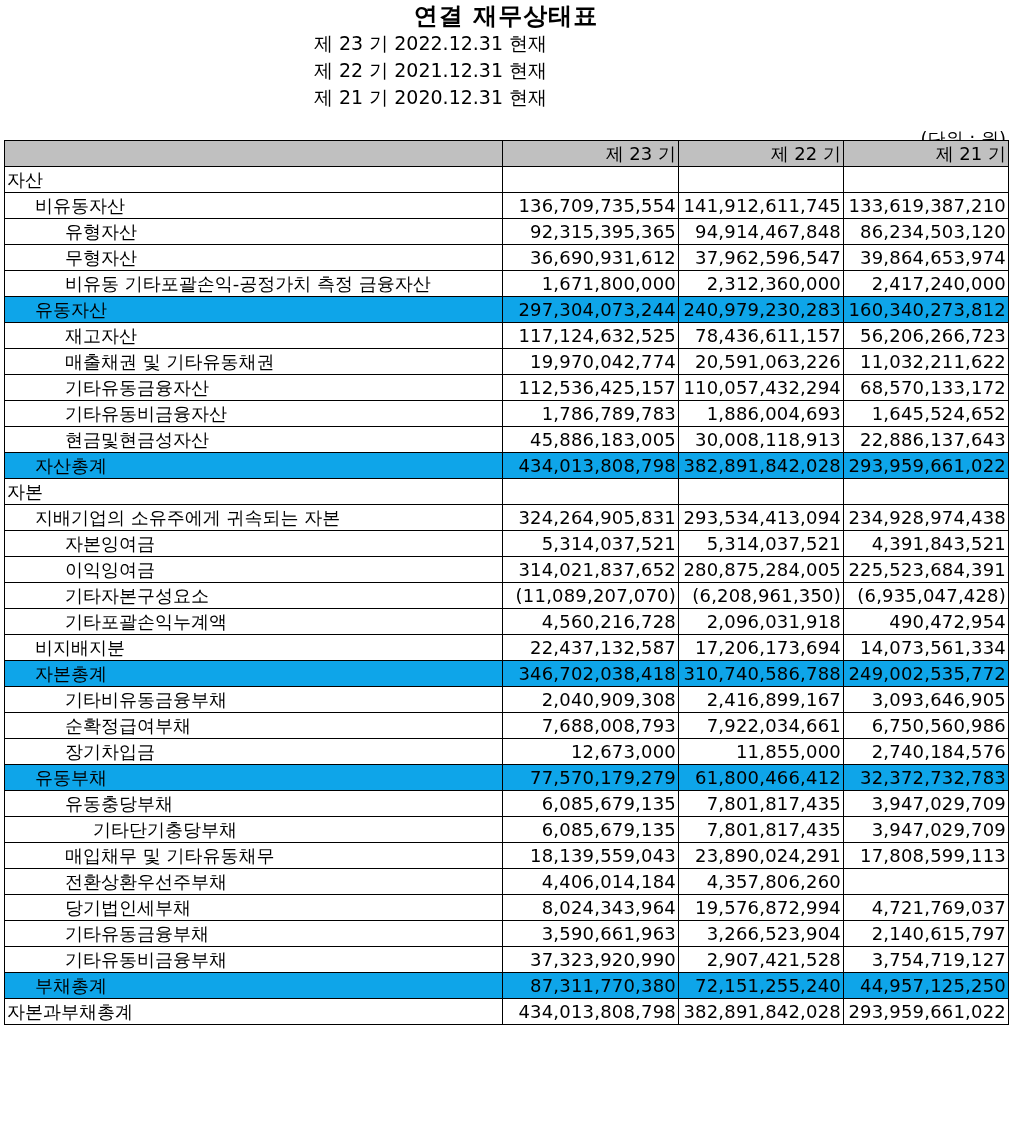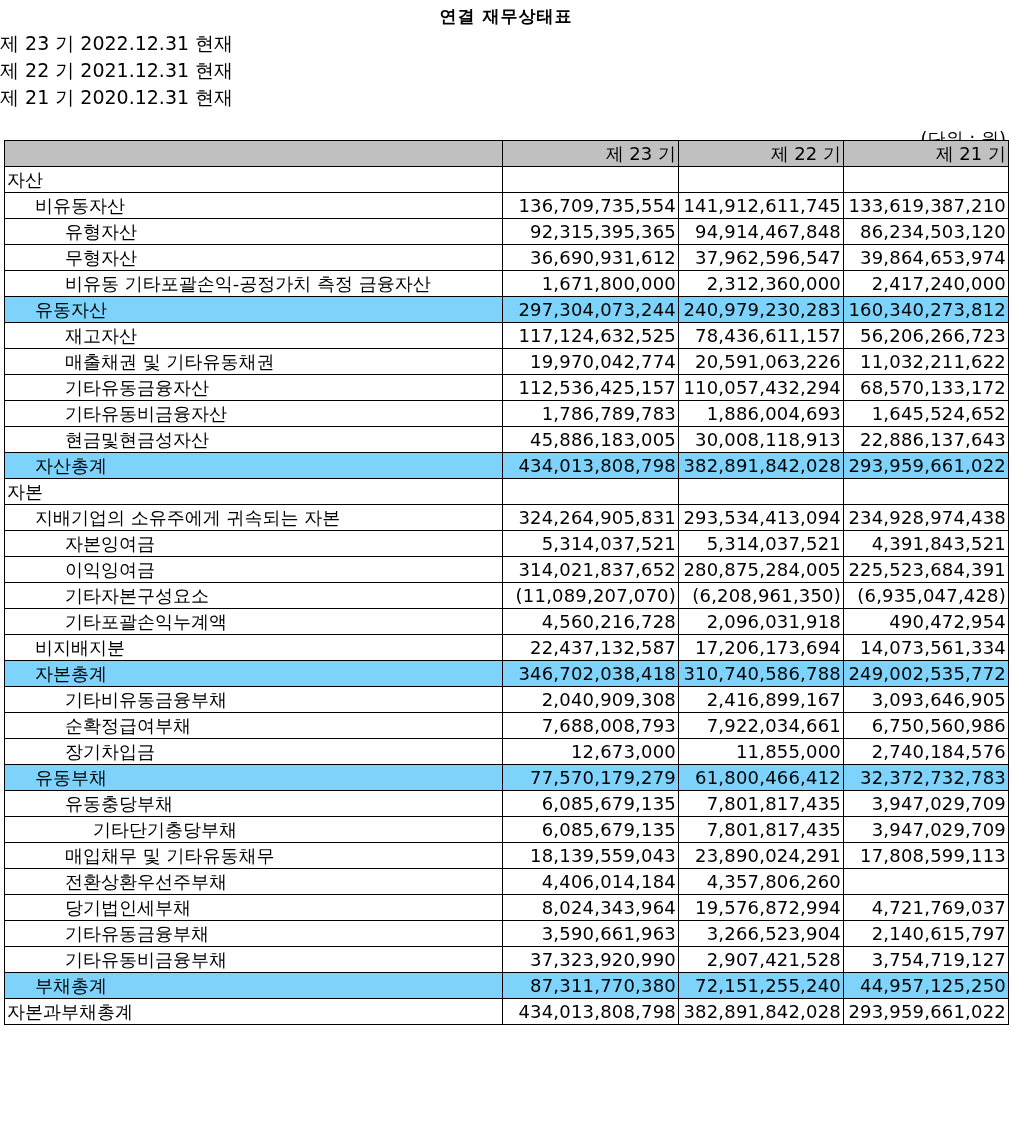--- a/index.html
+++ b/index.html
@@ -1,29 +1,29 @@
 <!DOCTYPE html>
 <html><head>
   <meta charset="utf-8">
   <style>
     html, body { margin: 0; padding: 0; background: #ffffff; }
     body { width: 1012px; height: 1133px; position: relative; overflow: hidden;
            font-family: "DejaVu Sans", sans-serif; color: #000; }
     .title { position: absolute; left: 0; width: 1012px; top: 2px; text-align: center;
-             font-size: 17px; font-weight: bold; line-height: 28px; letter-spacing: 1px; }
-    .subtitle { position: absolute; left: 0; width: 837px; 
+             font-size: 24px; font-weight: bold; line-height: 28px; letter-spacing: 1px; }
+    .subtitle { position: absolute; left: 12px; width: 837px; text-align: center;
                 font-size: 19px; line-height: 26px; }
     .unit { position: absolute; right: 6px; top: 127px; font-size: 18px; line-height: 24px; }
     table.bs { position: absolute; left: 4px; top: 140px; border-collapse: collapse;
                table-layout: fixed; width: 1004px; }
     table.bs td, table.bs th { border: 1px solid #000; height: 25px; padding: 0 2px;
                font-size: 18px; line-height: 24px; white-space: nowrap; overflow: hidden; font-weight: normal; }
     table.bs th { background: #c0c0c0; text-align: right; }
     table.bs td.num { text-align: right; letter-spacing: 0.2px; }
-    table.bs tr.hl td { background: #7dd3fc; }
+    table.bs tr.hl td { background: #0ea5e9; }
     .lvl0 { padding-left: 2px !important; }
     .lvl1 { padding-left: 30px !important; }
     .lvl2 { padding-left: 60px !important; }
     .lvl3 { padding-left: 88px !important; }
   </style>
 </head>
 <body>
 
 <div class="title">연결 재무상태표</div>
 <div class="subtitle" style="top:30px">제 23 기 2022.12.31 현재</div>

